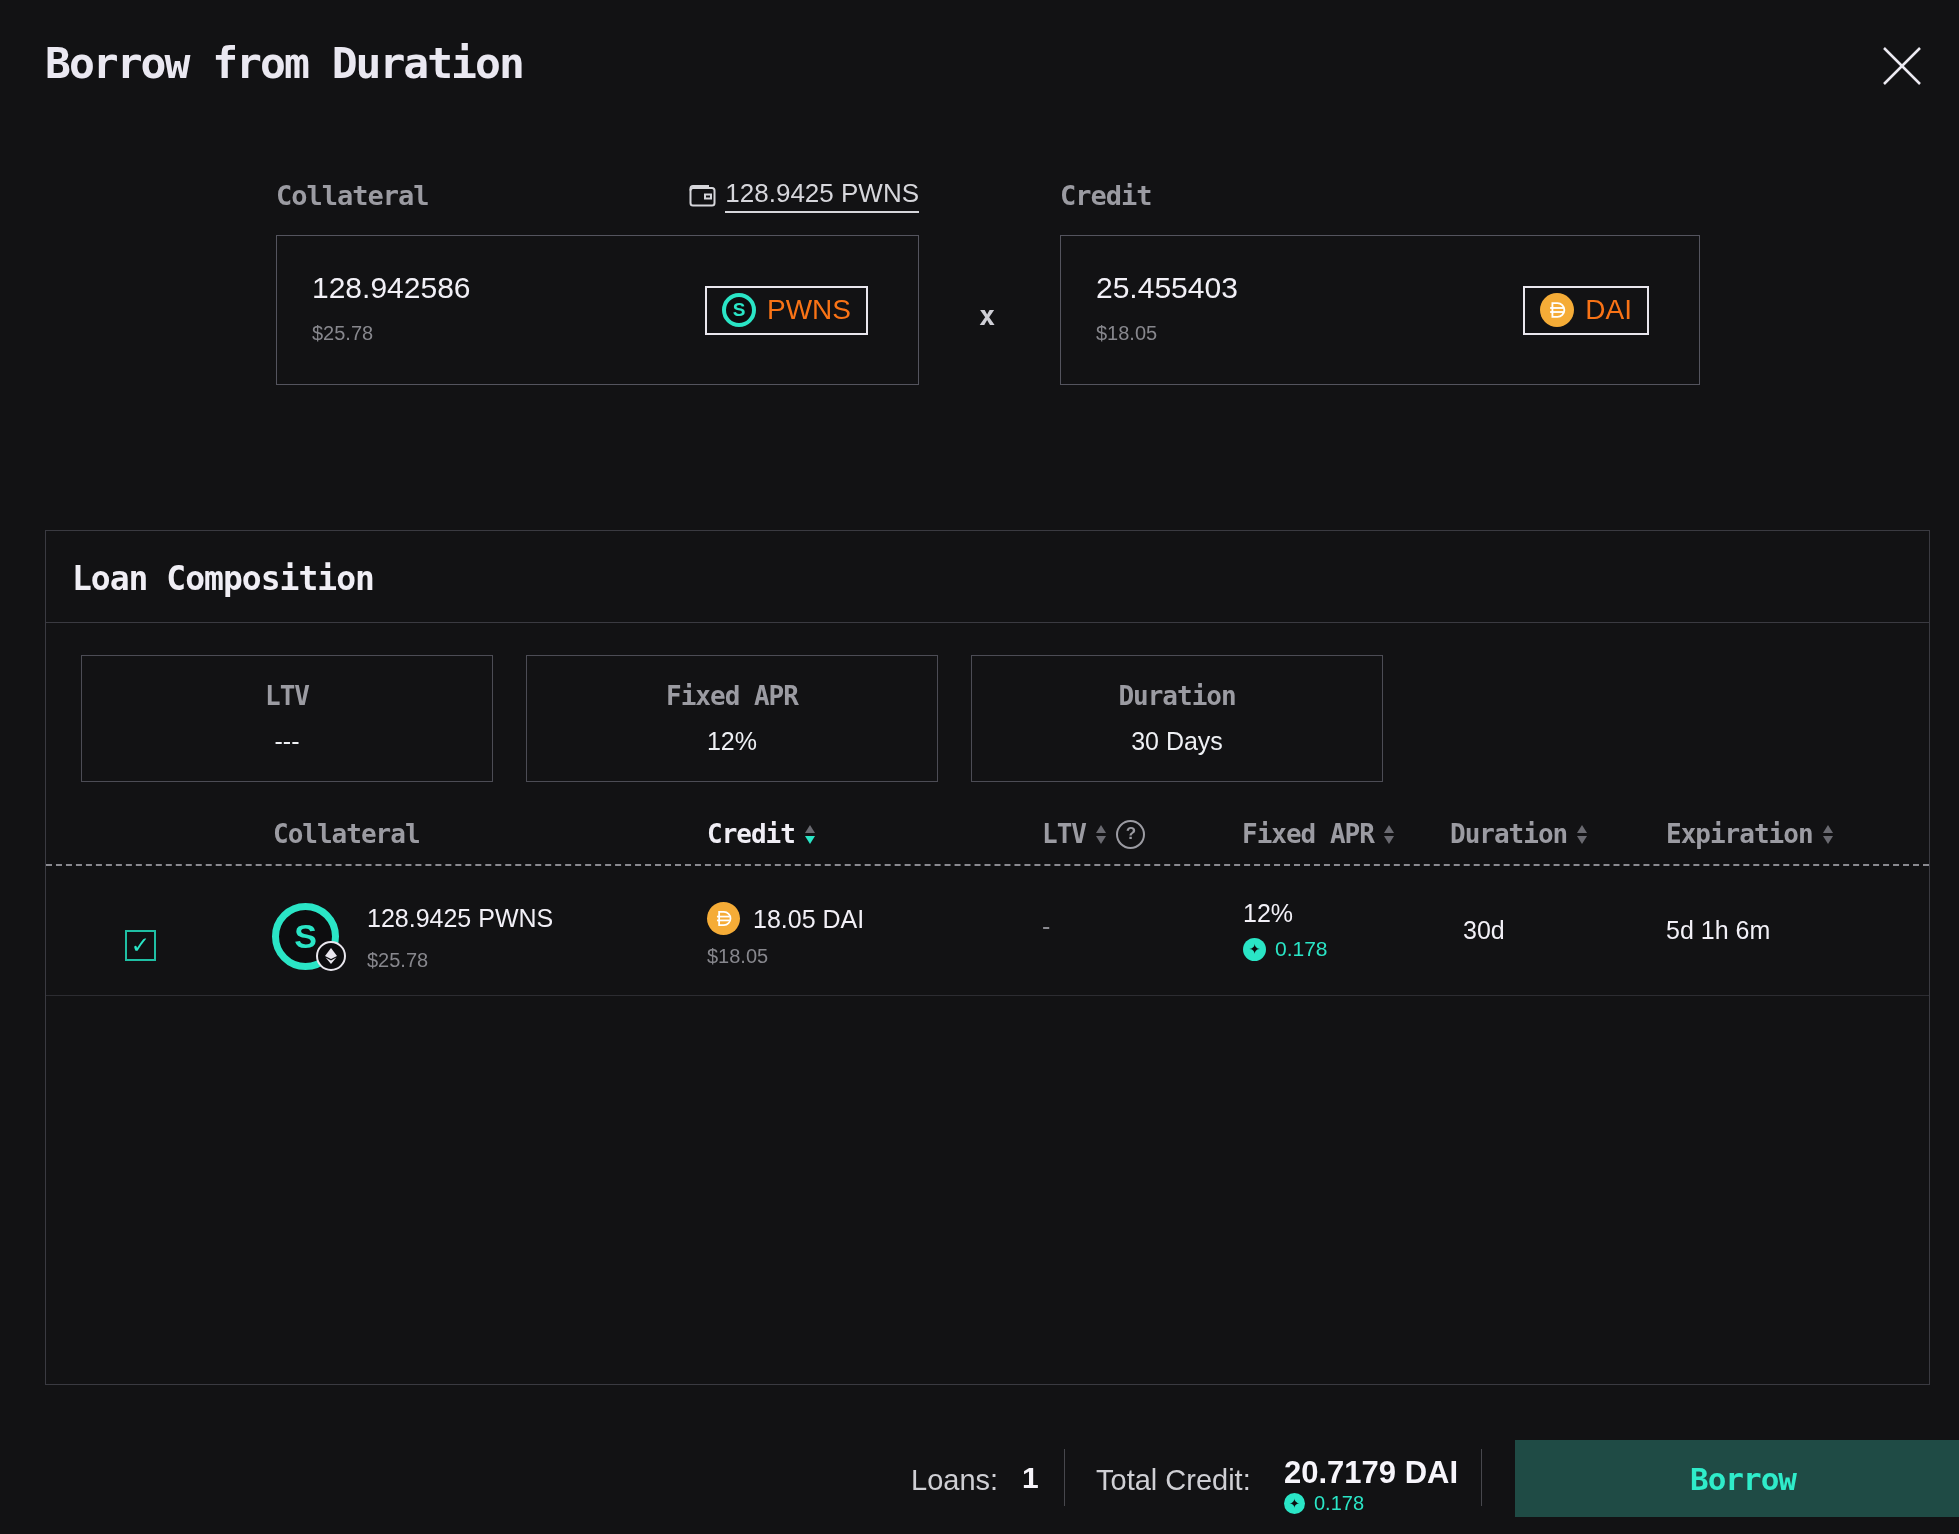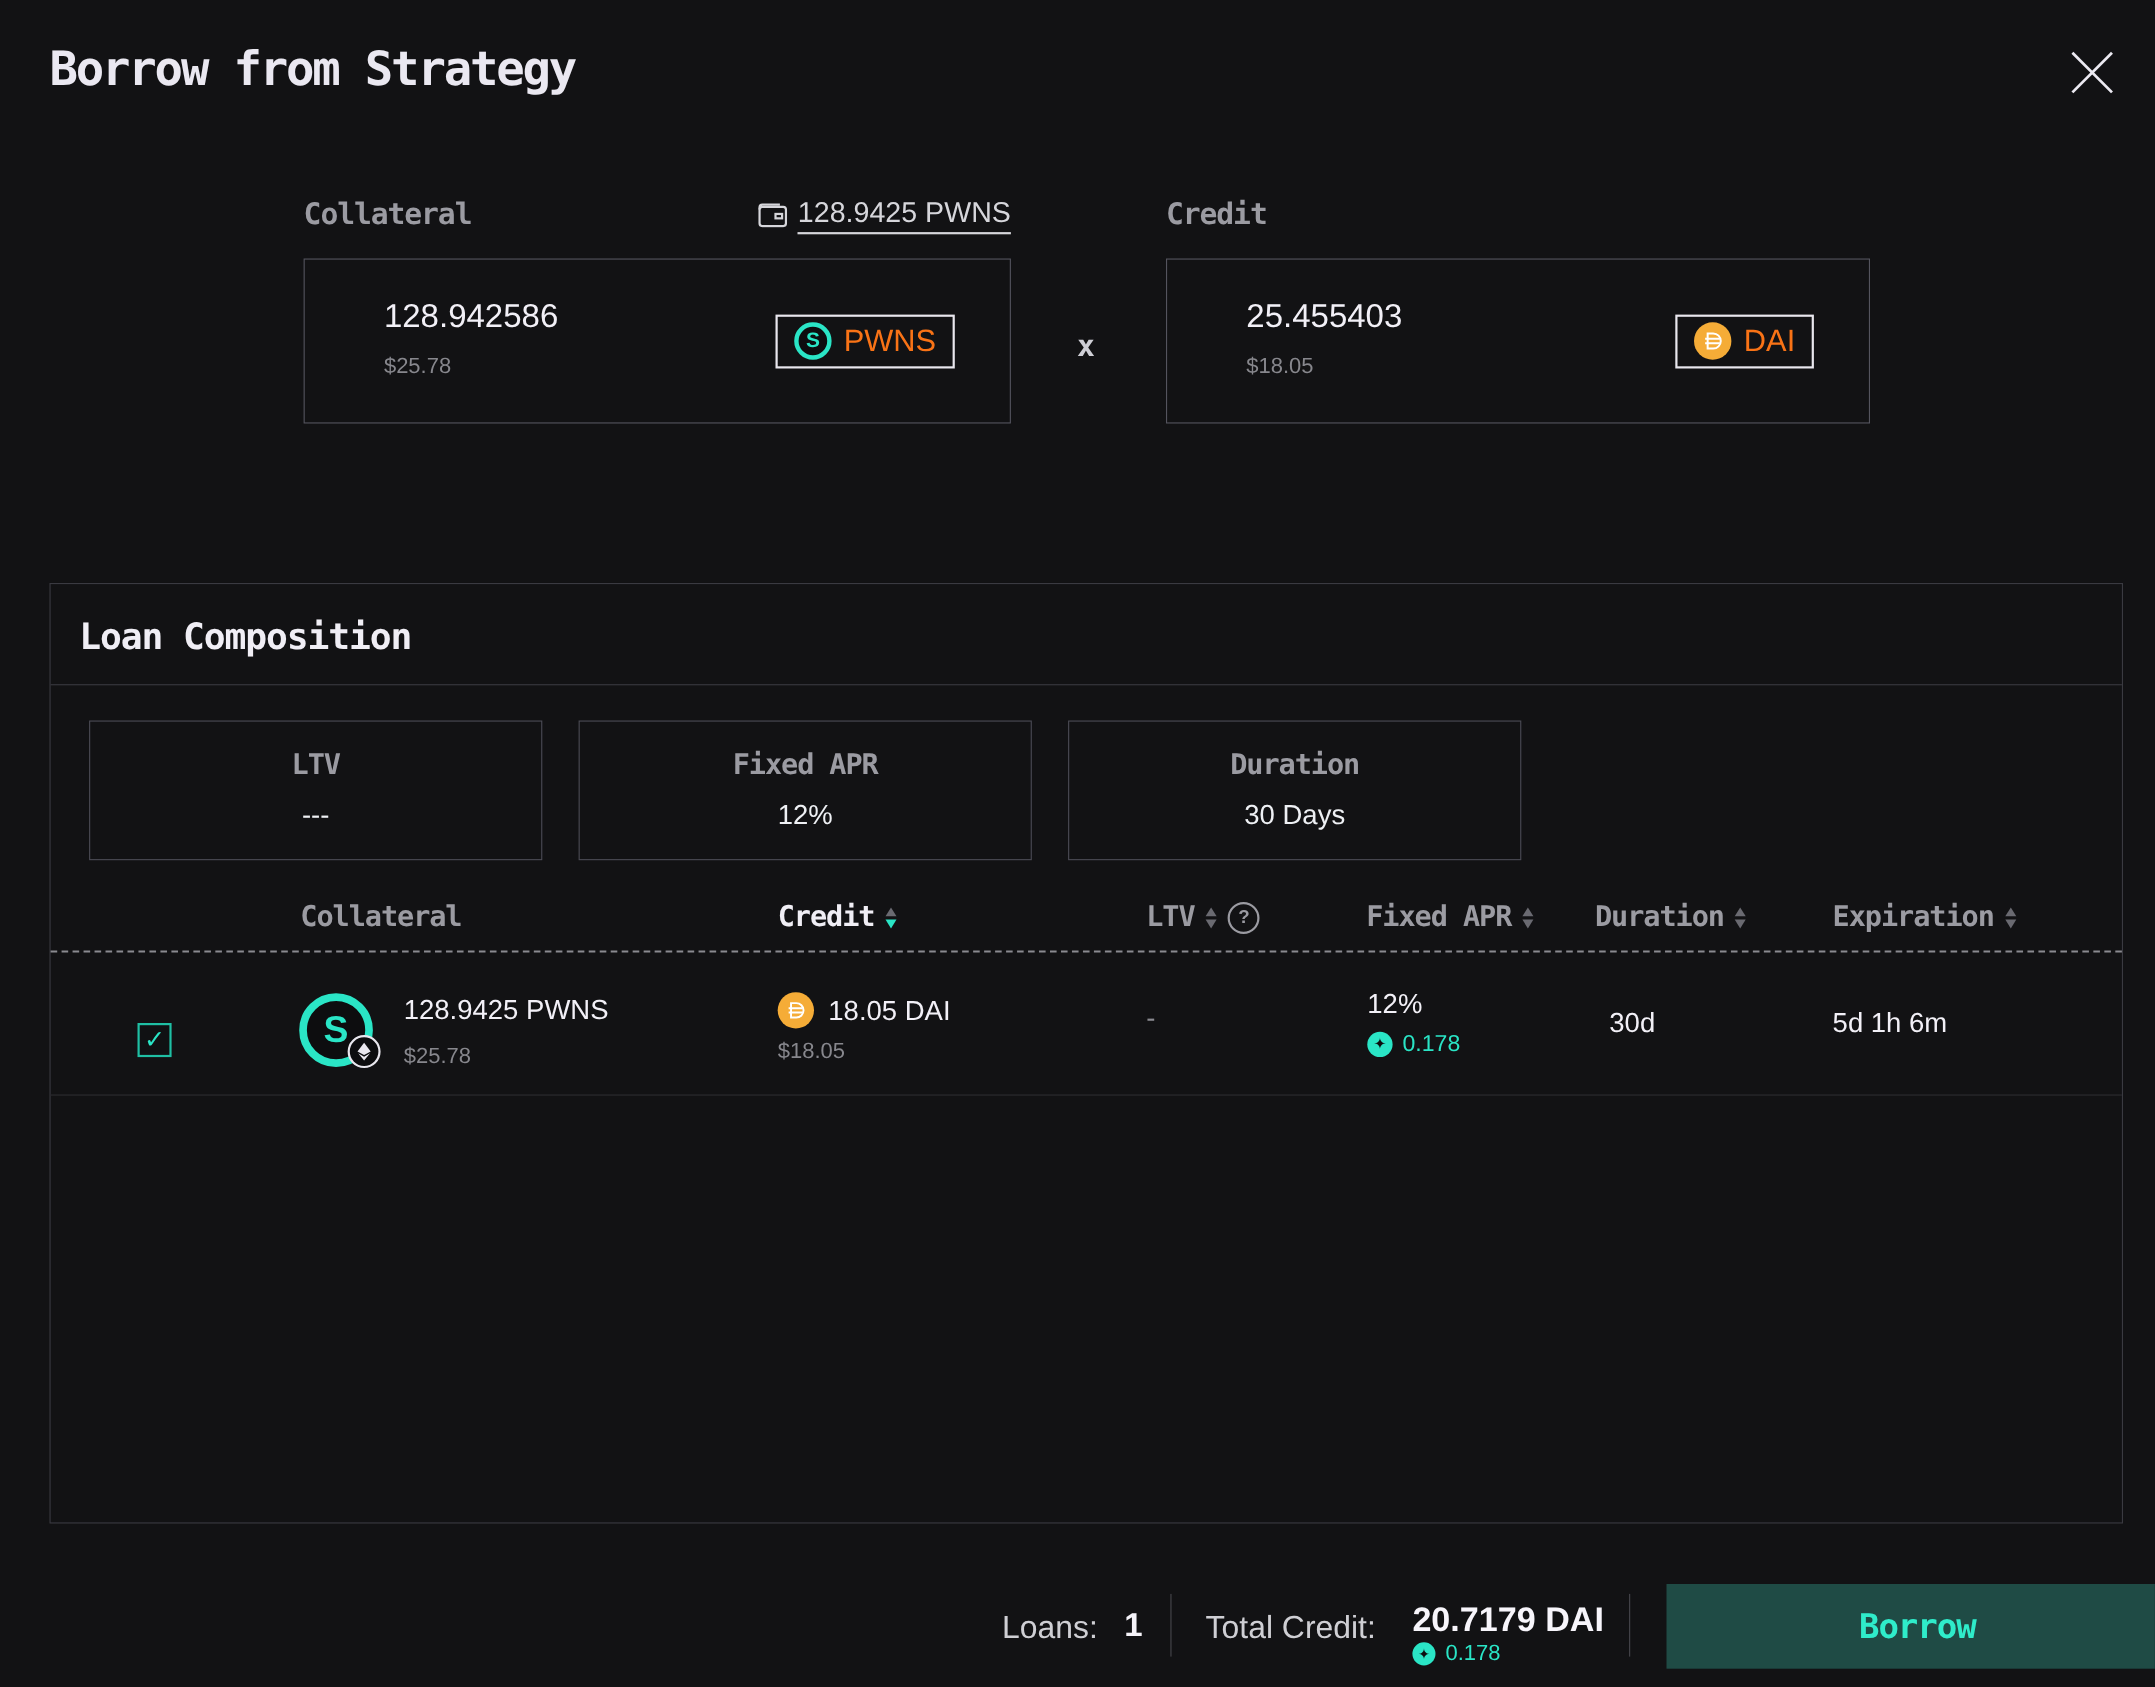--- a/index.html
+++ b/index.html
@@ -35,21 +35,21 @@
   }
   .wallet-link {
     display:flex; align-items:center; gap:9px; cursor:pointer;
     text-decoration:none;
   }
   .wallet-link .link-text {
     font-size:26px; color:#d6d6db; border-bottom:2px solid #d6d6db; padding-bottom:2px;
   }
   .amount-box {
     height:150px; border:1px solid #54545e; background:#121214;
-    display:flex; justify-content:space-between; align-items:stretch;padding-left:37px;
+    display:flex; justify-content:space-between; align-items:stretch;
   }
   .amt-wrap { padding:35px 0 0 35px; }
   .amt { font-size:30px; color:#f2f0f7; }
   .fiat { font-size:20px; color:#87878d; margin-top:17px; }
   .token-btn {
     align-self:center; margin-right:50px; height:49px;
     background:transparent; border:2px solid #e9e7ee; cursor:pointer;
     display:flex; align-items:center; gap:11px; padding:0 15px; color:#f2f0f7;
   }
   .token-sym { font-size:28px; color:#f97316; }
@@ -167,21 +167,21 @@
   .borrow-btn {
     position:absolute; left:1515px; top:1440px; width:456px; height:77px;
     background:#1f4b45; border:none; cursor:pointer;
     font-family:"DejaVu Sans Mono", monospace; font-weight:bold;
     font-size:31px; letter-spacing:-1px; color:#2fecca;
   }
 </style>
 </head>
 <body>
 
-<div class="modal-title">Borrow from Strategy</div>
+<div class="modal-title">Borrow from Duration</div>
 <button class="close-btn" aria-label="close">
   <svg width="48" height="48" viewBox="0 0 48 48">
     <line x1="6" y1="6" x2="42" y2="42" stroke="#eceaf2" stroke-width="2.5"></line>
     <line x1="42" y1="6" x2="6" y2="42" stroke="#eceaf2" stroke-width="2.5"></line>
   </svg>
 </button>
 
 <div class="swap-col left">
   <div class="col-head">
     <span class="col-label">Collateral</span>

